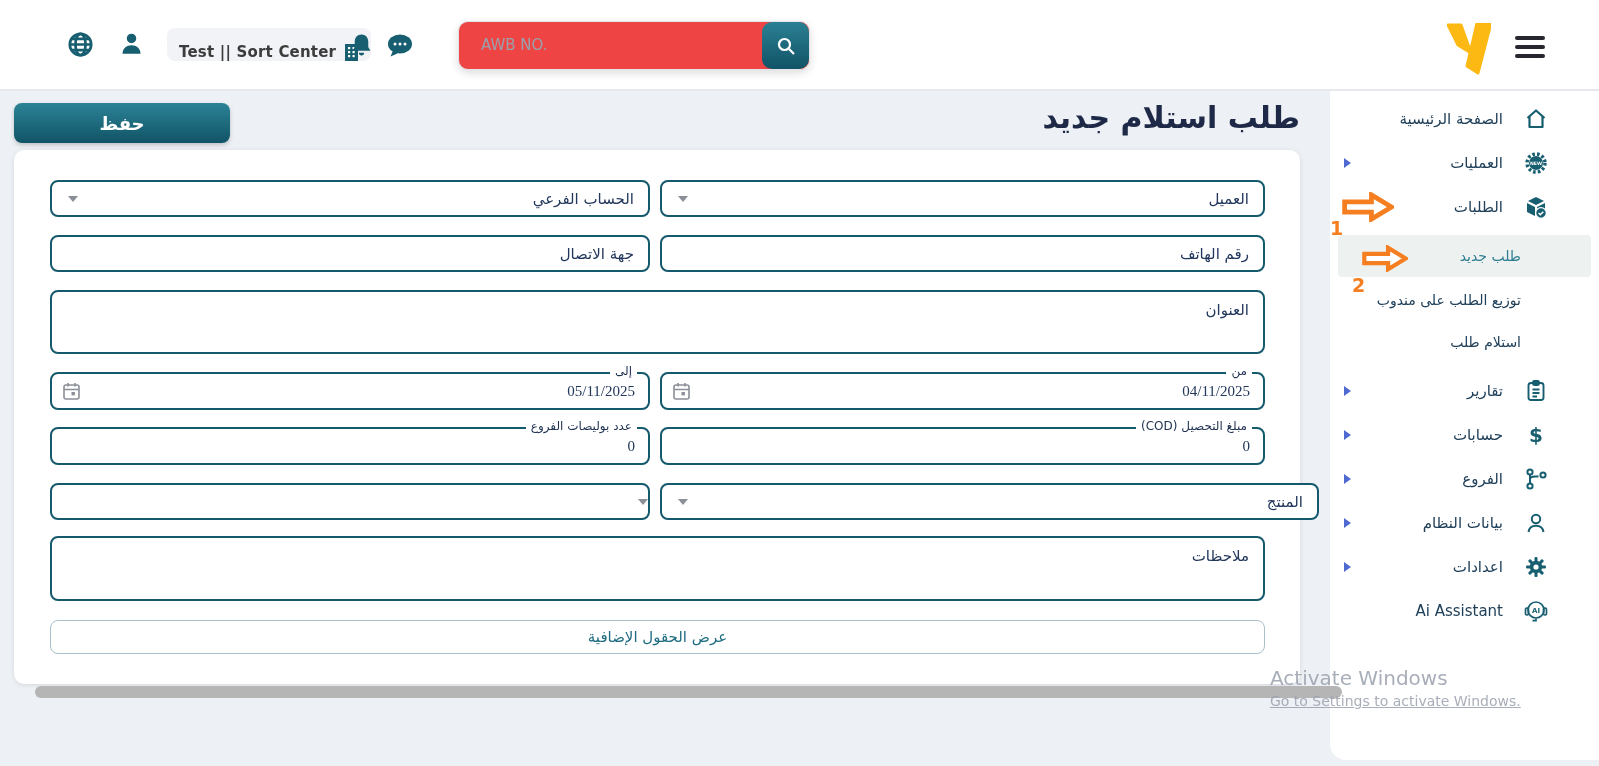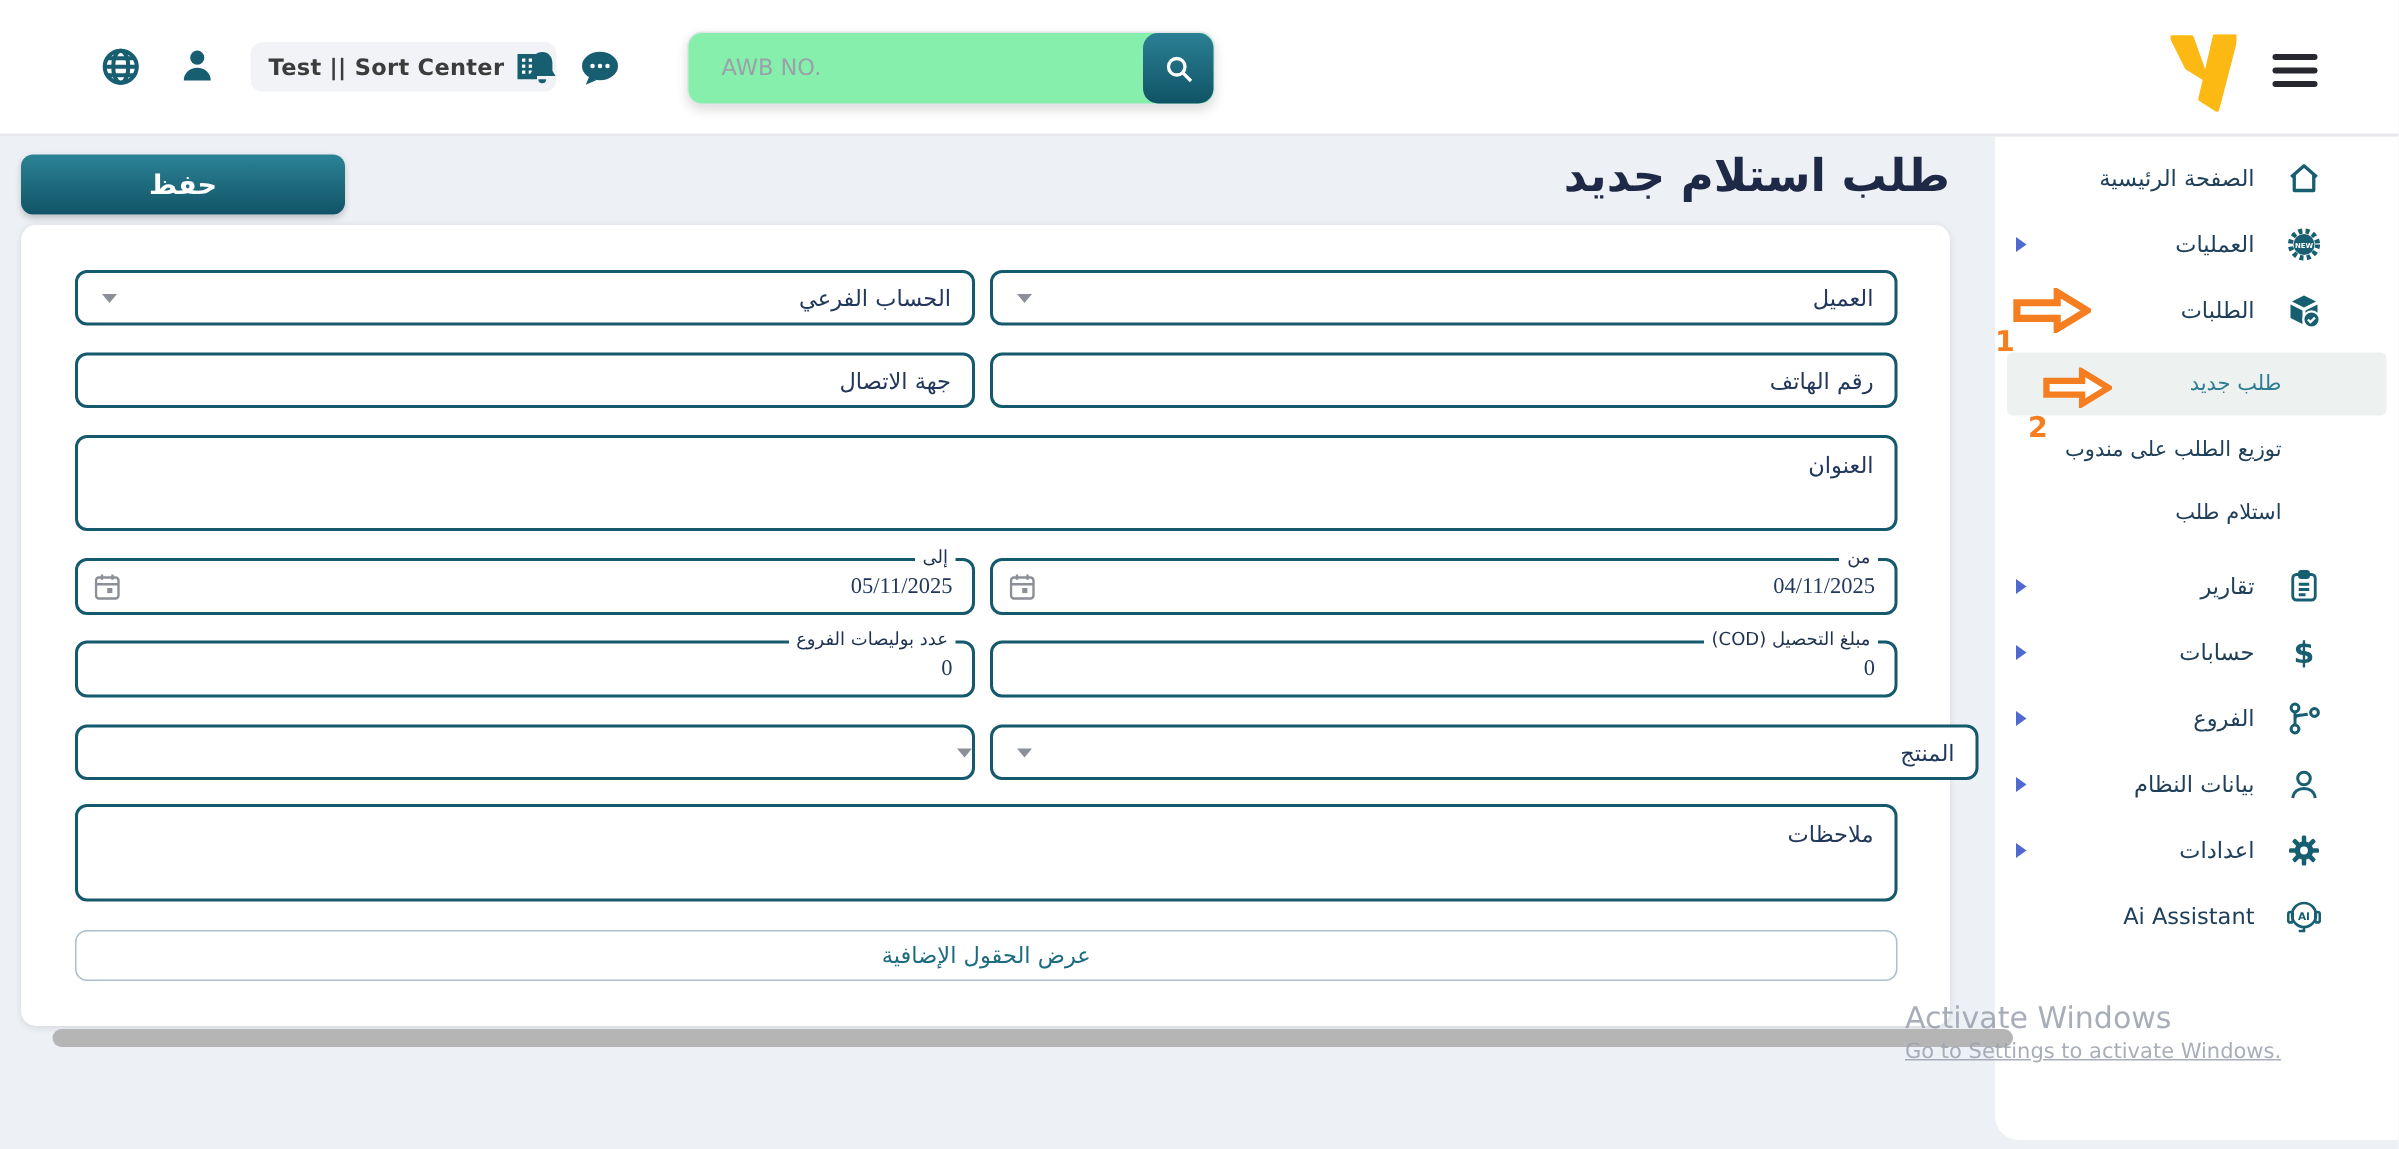--- a/index.html
+++ b/index.html
@@ -5,23 +5,23 @@
   html,body{margin:0;padding:0;}
   body{width:1599px;height:766px;overflow:hidden;background:#edf0f4;
        font-family:"DejaVu Sans","Liberation Sans",sans-serif;position:relative;}
   .stage{position:absolute;inset:0;}
 
   
   .topbar{position:absolute;left:0;top:0;width:1599px;height:89px;background:#ffffff;
           border-bottom:2px solid #e6e8ee;z-index:5;}
   .tb-icon{position:absolute;cursor:pointer;}
   .chip{position:absolute;left:167px;top:28px;height:33px;background:#f1f3f6;border-radius:8px;
-        display:flex;align-items:center;gap:8px;padding:0 12px;}
+        display:flex;align-items:flex-end;gap:8px;padding:0 12px;}
   .chip span{font-size:15px;font-weight:bold;color:#3c3c3c;letter-spacing:.2px;}
-  .searchbox{position:absolute;left:458px;top:21px;width:350px;height:47px;background:#86efac;
+  .searchbox{position:absolute;left:458px;top:21px;width:350px;height:47px;background:#ef4444;
              border:1px solid #e2e5ea;border-radius:10px;box-shadow:0 3px 8px rgba(0,0,0,.14);}
   .searchbox input{position:absolute;left:0;top:0;width:290px;height:45px;border:none;outline:none;
              padding:0 0 0 22px;font-size:15px;color:#333;border-radius:10px;background:transparent;
              font-family:inherit;}
   .searchbox input::placeholder{color:#9aa1ab;}
   .search-btn{position:absolute;right:0;top:0;width:47px;height:47px;border:none;border-radius:10px;
              background:linear-gradient(180deg,#2b8093,#115366);cursor:pointer;display:flex;
              align-items:center;justify-content:center;}
   .hamburger{position:absolute;left:1515px;top:36px;width:30px;cursor:pointer;}
   .hamburger div{width:30px;height:4px;background:#27272f;border-radius:2px;margin-bottom:5px;}

